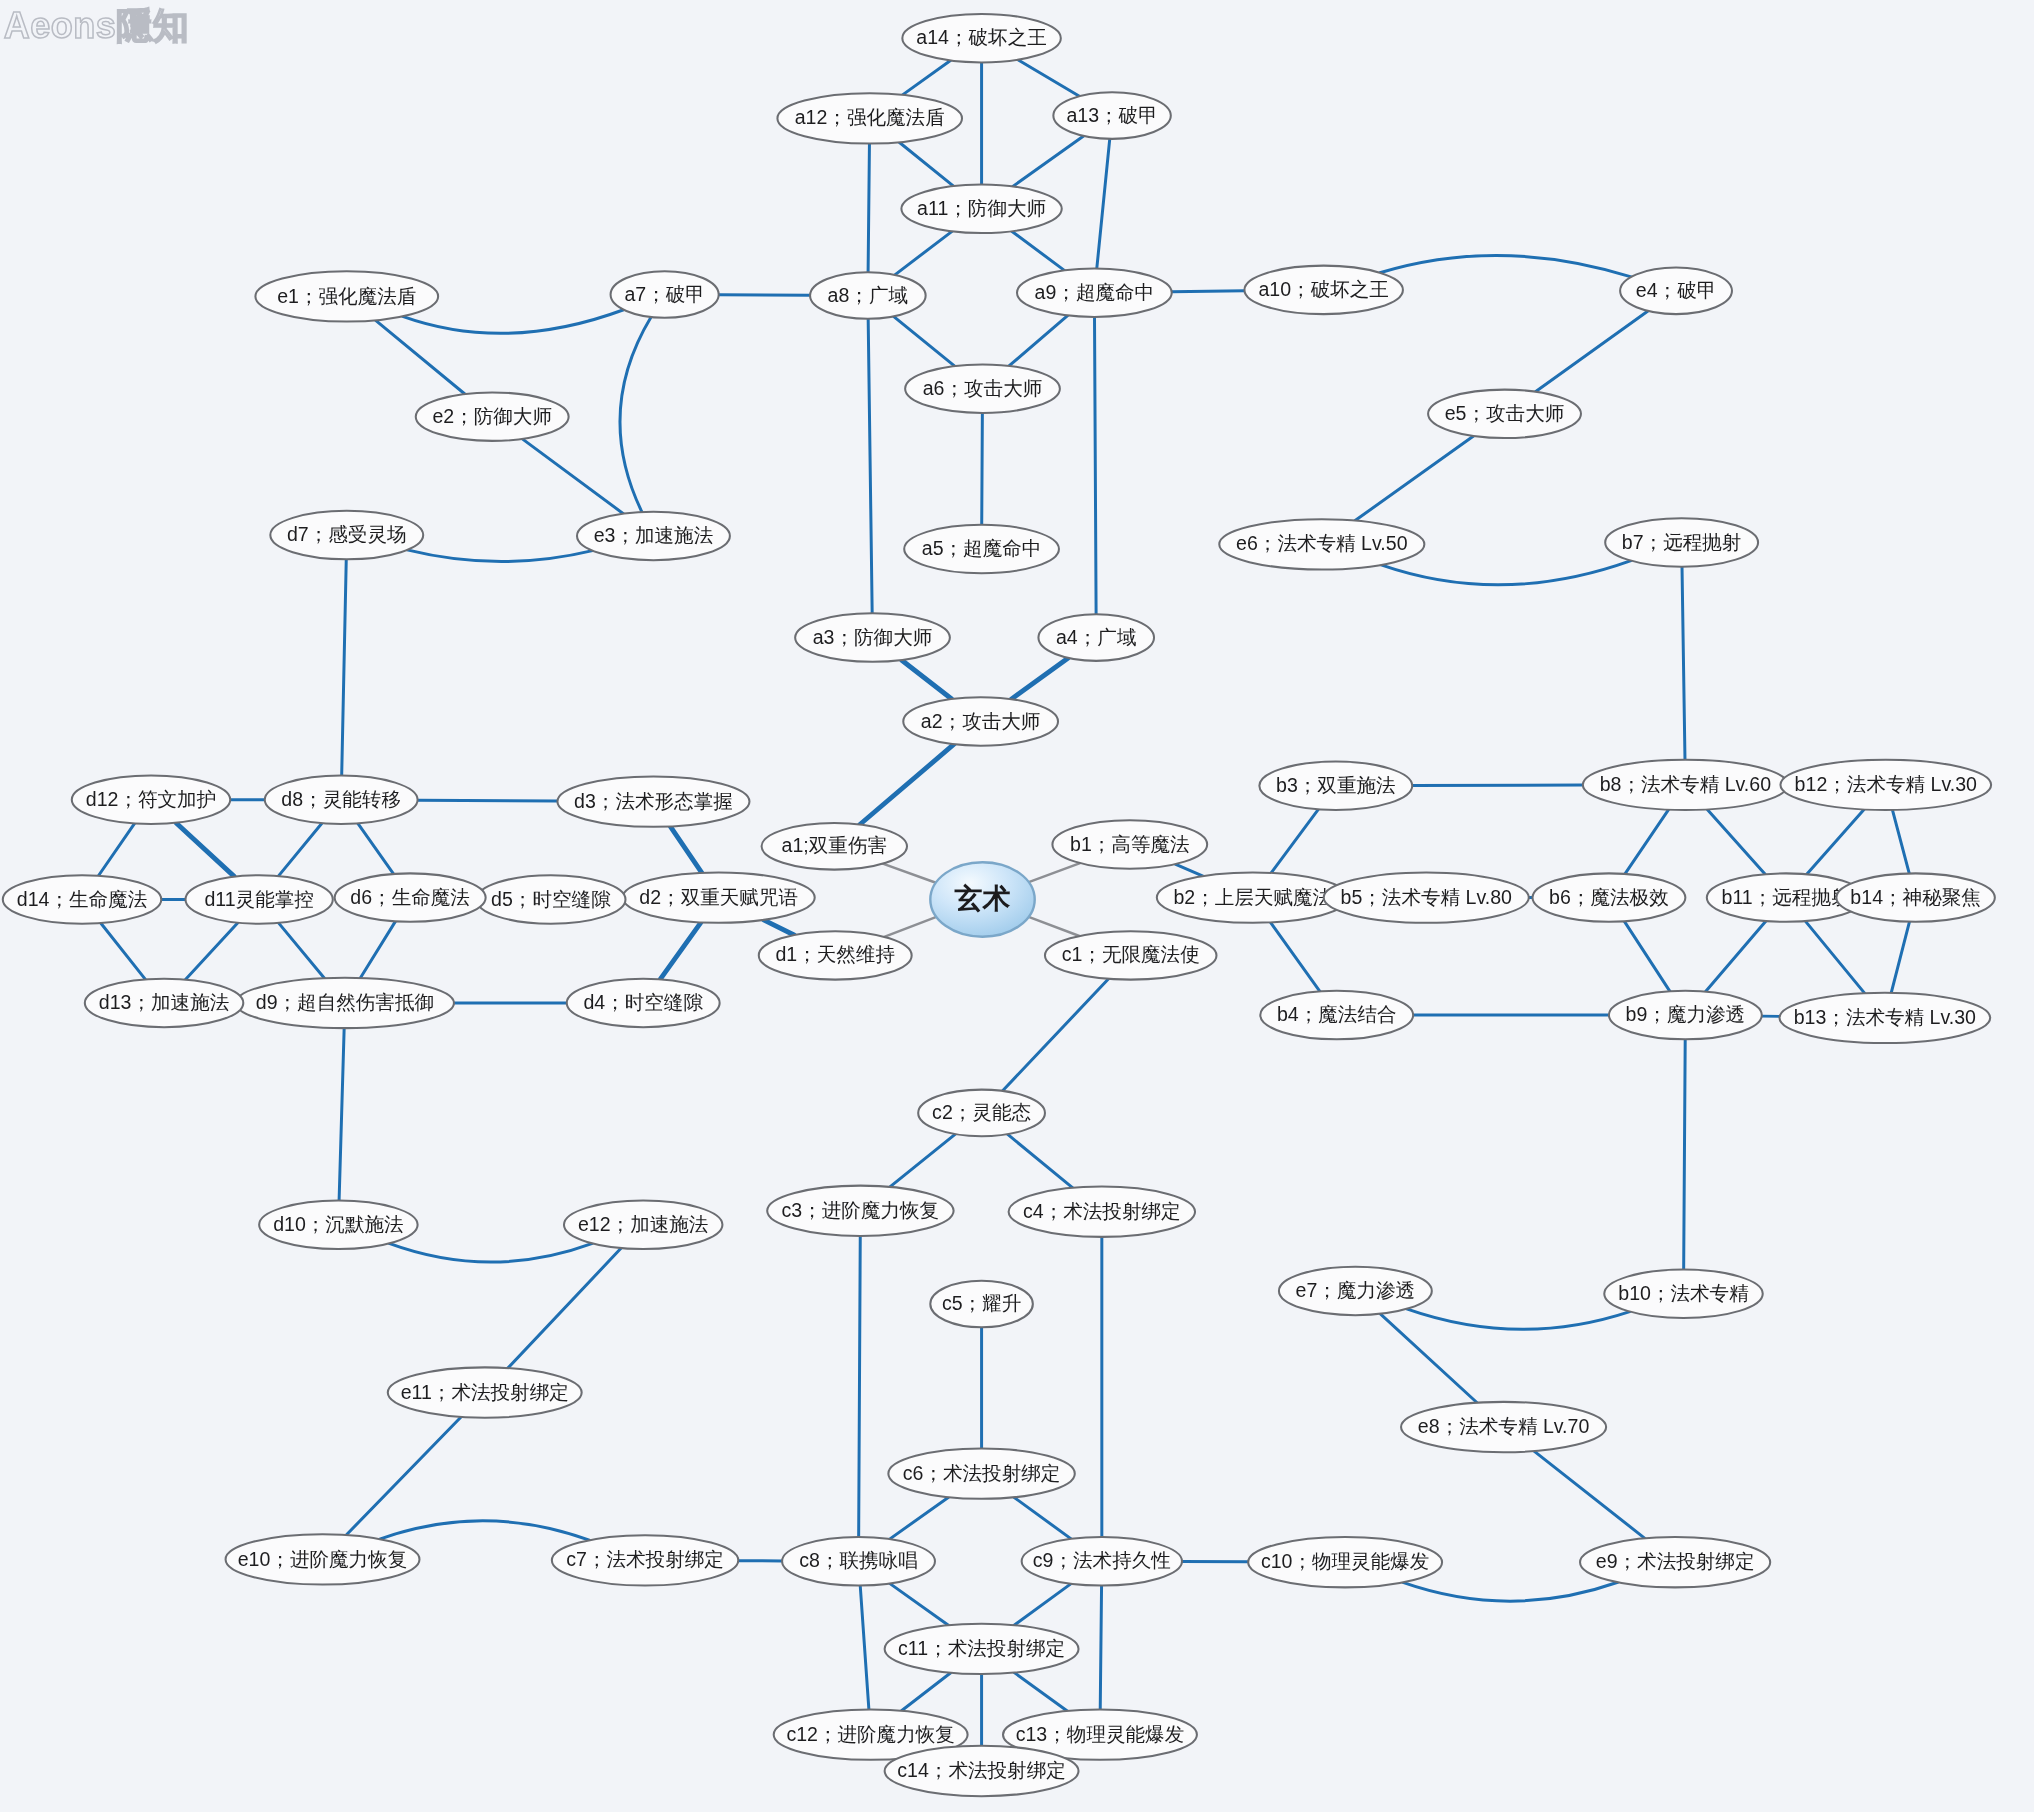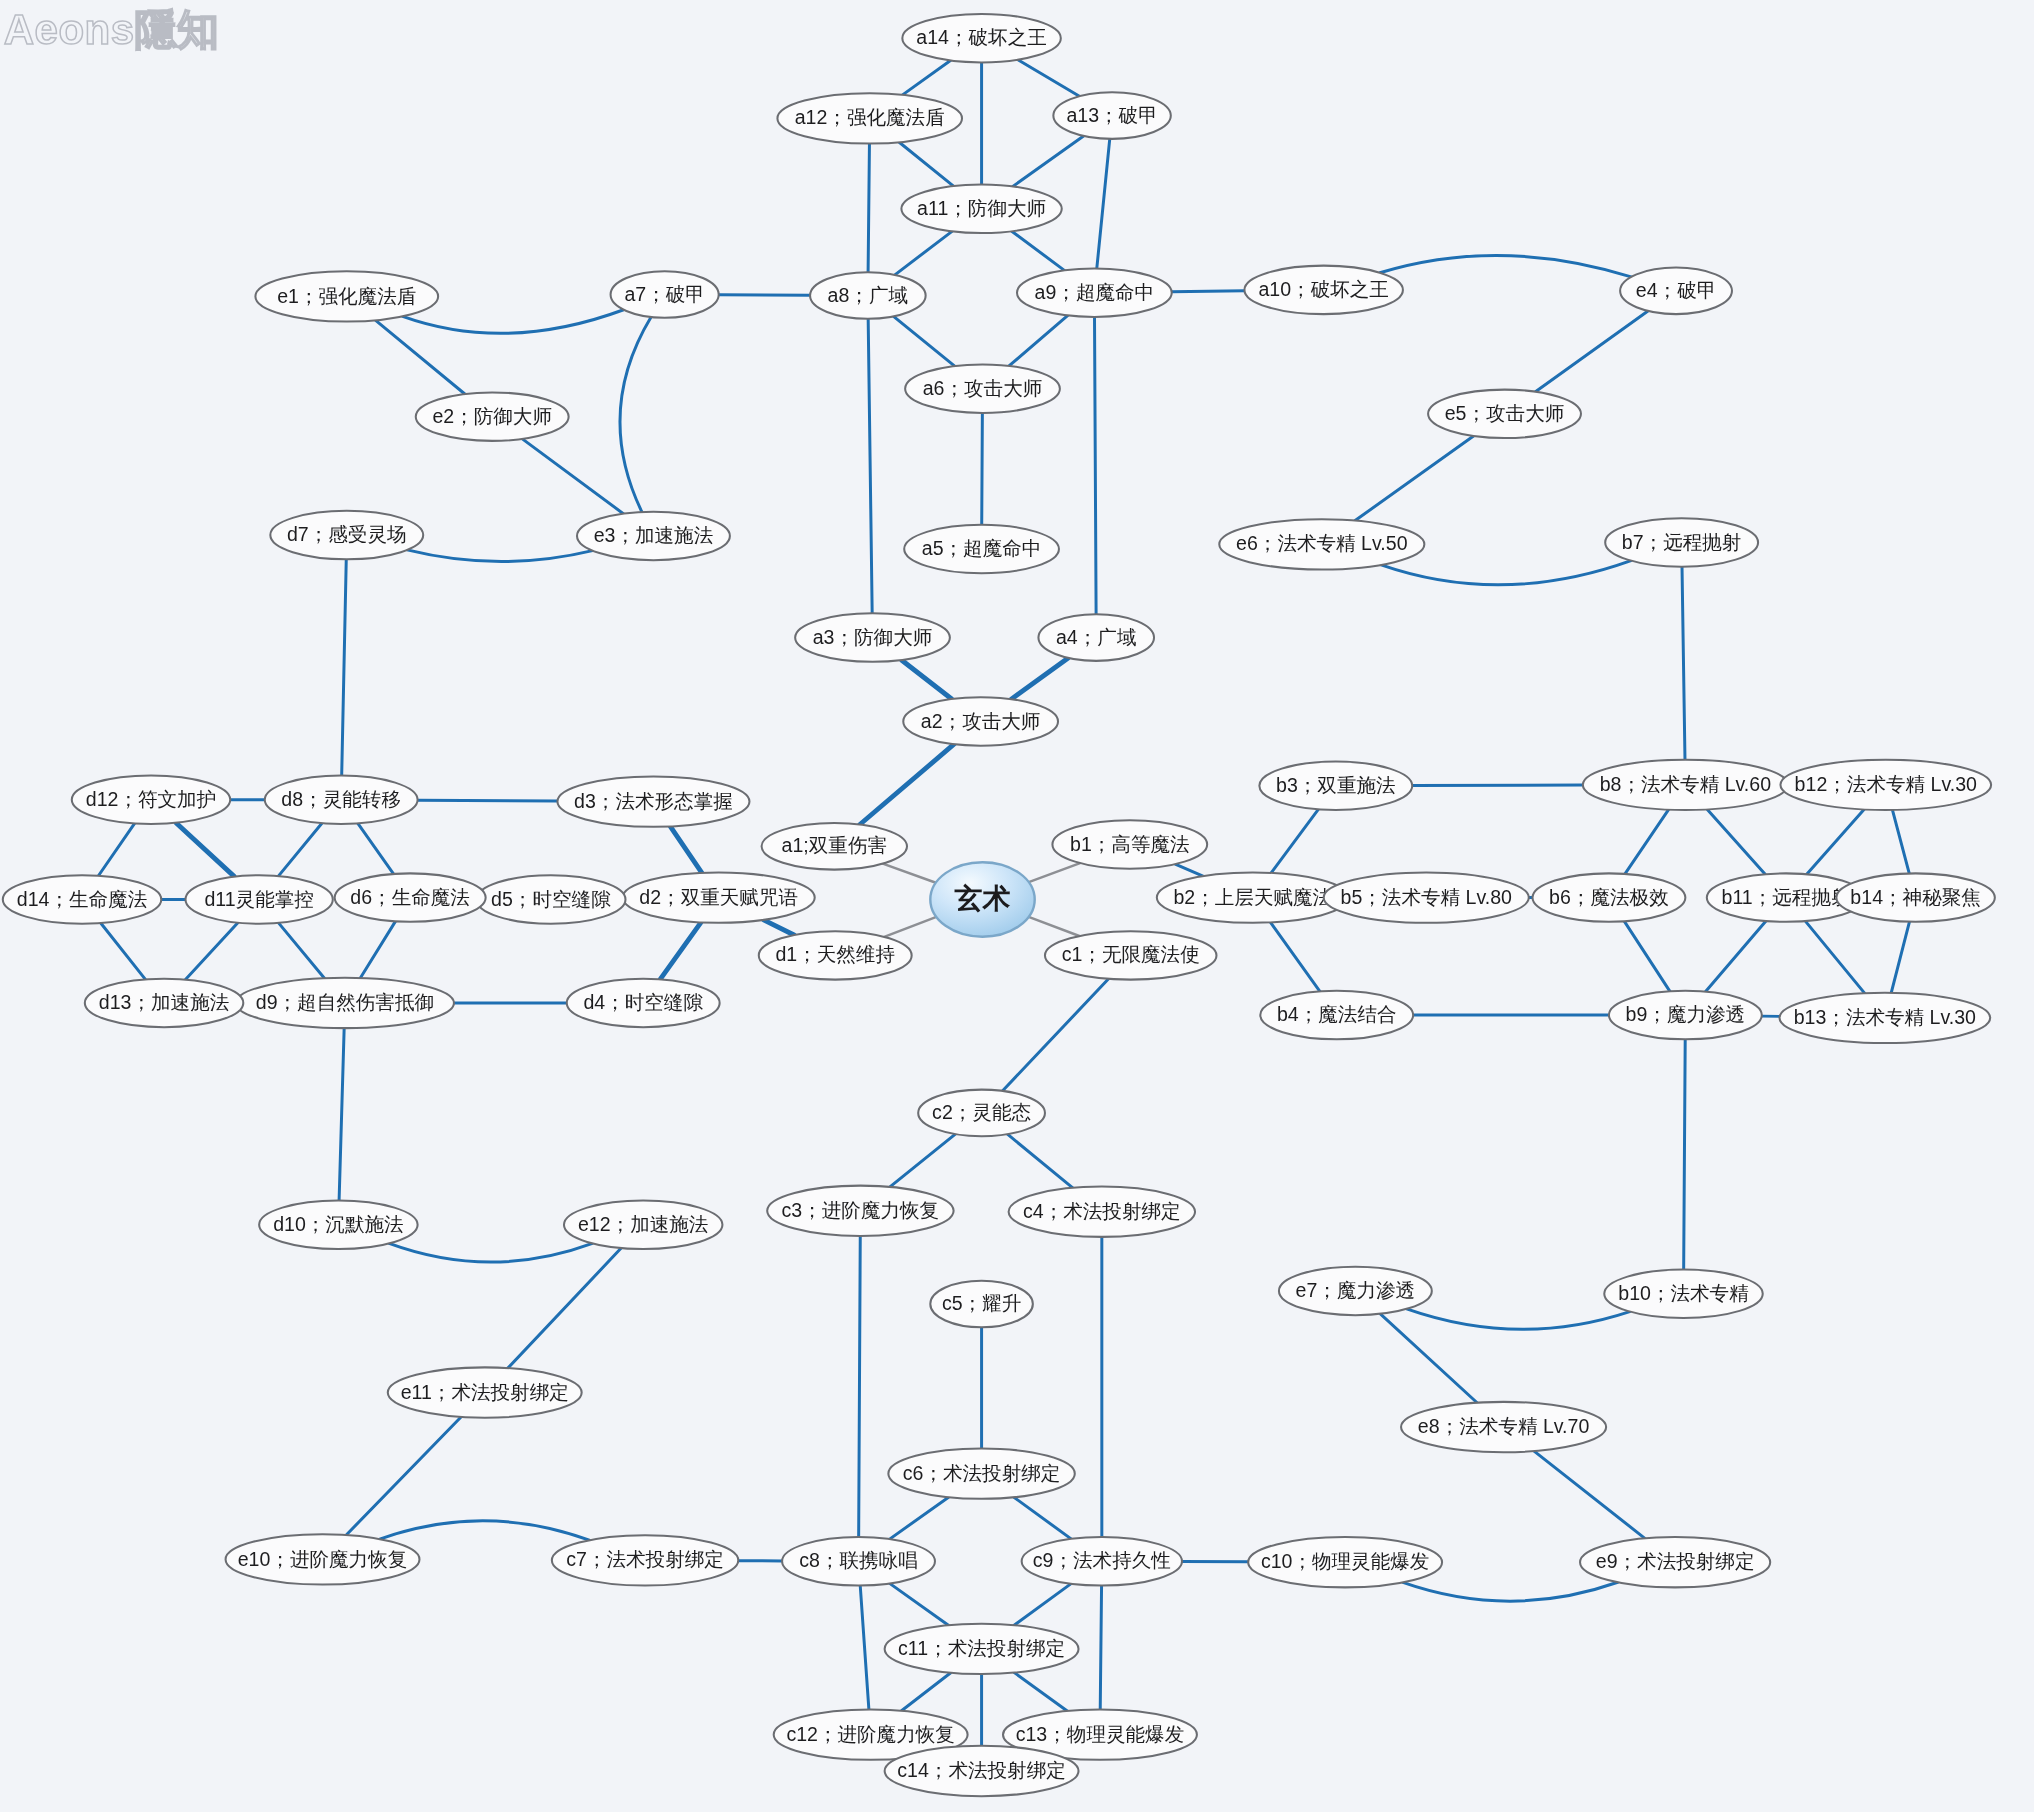--- a/index.html
+++ b/index.html
@@ -57,21 +57,21 @@
     font-size: 30px;
     font-weight: bold;
     fill: #1b1b1d;
   }
   .node-group { cursor: pointer; }
   #watermark {
     position: absolute;
     left: 3.7px;
     top: 1.9px;
     font-family: "Liberation Sans", "DejaVu Sans", sans-serif;
-    font-size: 42px;
+    font-size: 36px;
     font-weight: bold;
     letter-spacing: 0.5px;
     color: rgba(255,255,255,0.0);
     -webkit-text-stroke: 1.5px #b9bcc4;
     user-select: none;
     pointer-events: none;
   }
 </style>
 </head>
 <body>

